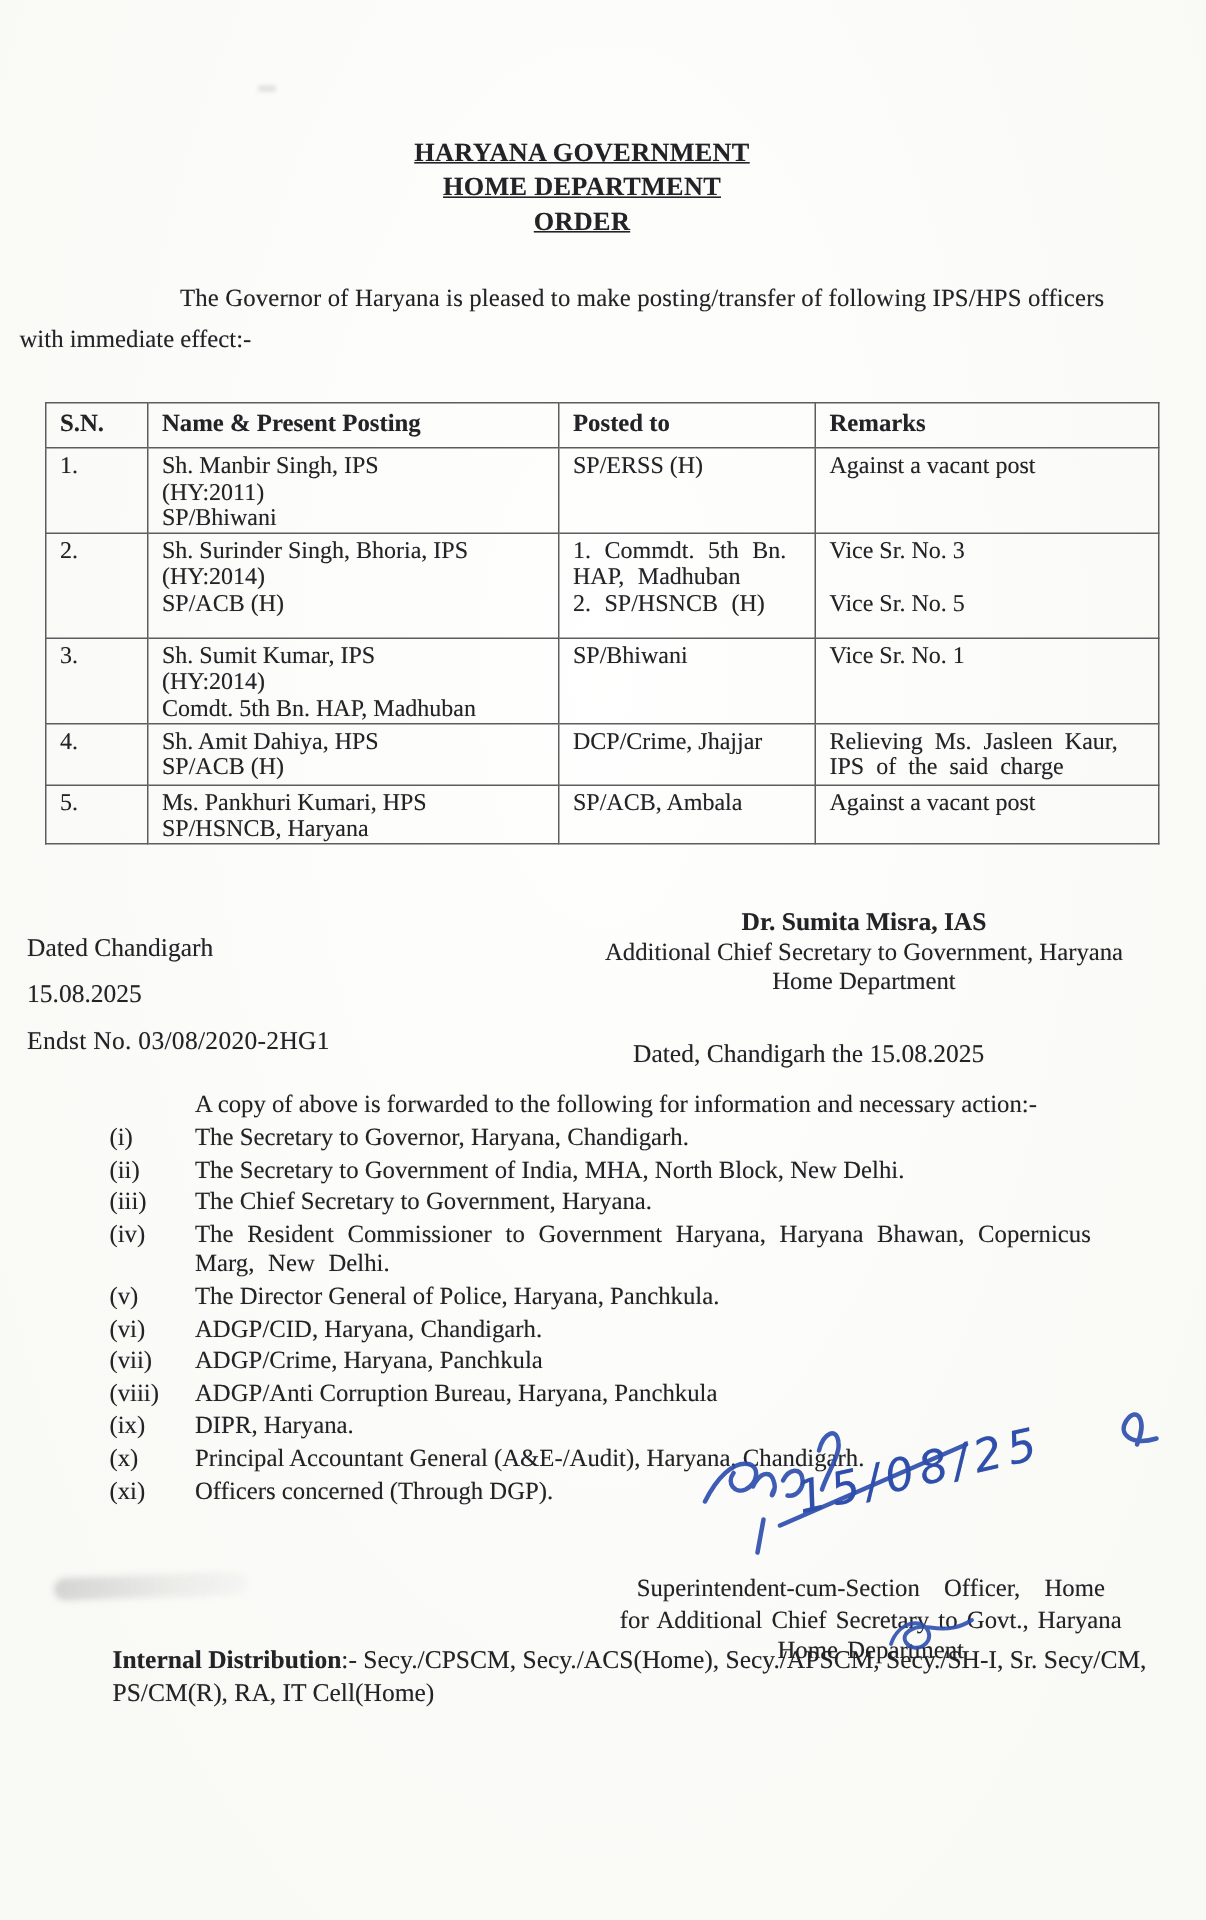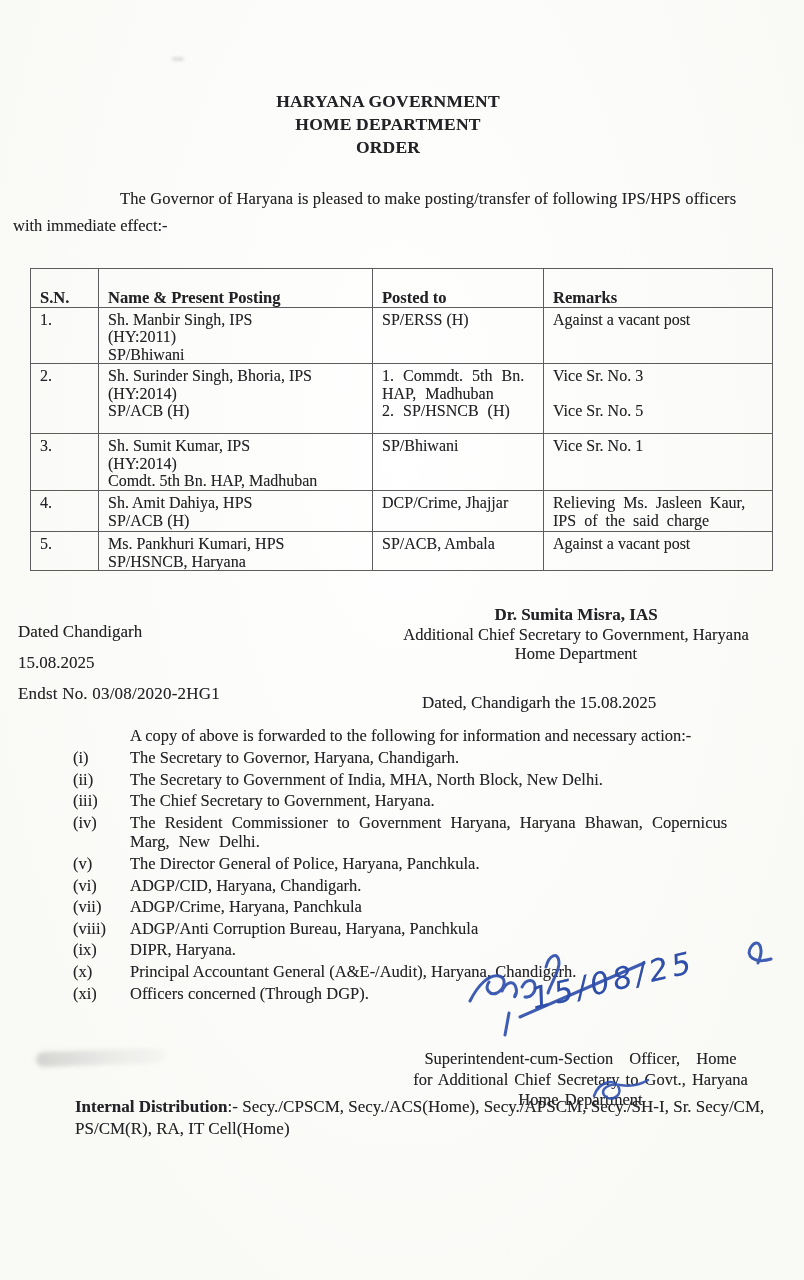--- a/index.html
+++ b/index.html
@@ -12,33 +12,33 @@
   .page{
     position:relative;width:804px;height:1280px;
     background:
       radial-gradient(ellipse at 50% 35%, rgba(255,255,255,.9), rgba(244,244,240,.35) 85%),
       #fbfbf8;
     color:#232327;
     text-shadow:0 0 .5px rgba(40,40,40,.35);
   }
   .abs{position:absolute;}
   
-  .title-block{left:0;top:90;width:776px;top:90px;text-align:center;}
+  .title-block{left:0;top:90;width:776px;top:90px;text-align:center;text-decoration:underline;}
   .title-line{font-weight:700;font-size:17.5px;line-height:23px;letter-spacing:.2px;}
   
   .intro1{left:15px;top:189px;width:762px;font-size:16.5px;text-indent:105px;letter-spacing:.1px;}
   .intro2{left:13px;top:216px;font-size:16.5px;}
   
   .order-table{left:30px;top:268px;width:742px;border-collapse:collapse;table-layout:fixed;}
   .order-table th,.order-table td{
     border:1px solid #5d5d5f;vertical-align:top;
     padding:3px 8px 0 9px;font-size:16px;line-height:17.5px;
     white-space:pre-line;overflow:hidden;text-align:left;
   }
-  .order-table th{font-weight:700;font-size:16.5px;padding-top:20px;}
+  .order-table th{font-weight:700;font-size:16.5px;padding-top:4px;}
   .col-sn{width:68px;}.col-name{width:274px;}.col-posted{width:171px;}.col-remarks{width:229px;}
   tr.h-head{height:30px;}tr.h-r1{height:52px;}tr.h-r2{height:70px;}
   tr.h-r3{height:57px;}tr.h-r4{height:41px;}tr.h-r5{height:38px;}
   .spread-5{word-spacing:5px;}
   .spread-4{word-spacing:4px;}
   .spread-12{word-spacing:12px;}
   
   .dated-place{left:18px;top:622px;font-size:17px;}
   .dated-date{left:18px;top:641px;font-size:17px;margin-top:12px;}
   .sig-block{left:385px;top:605px;width:382px;text-align:center;font-size:16.5px;line-height:19.5px;}

